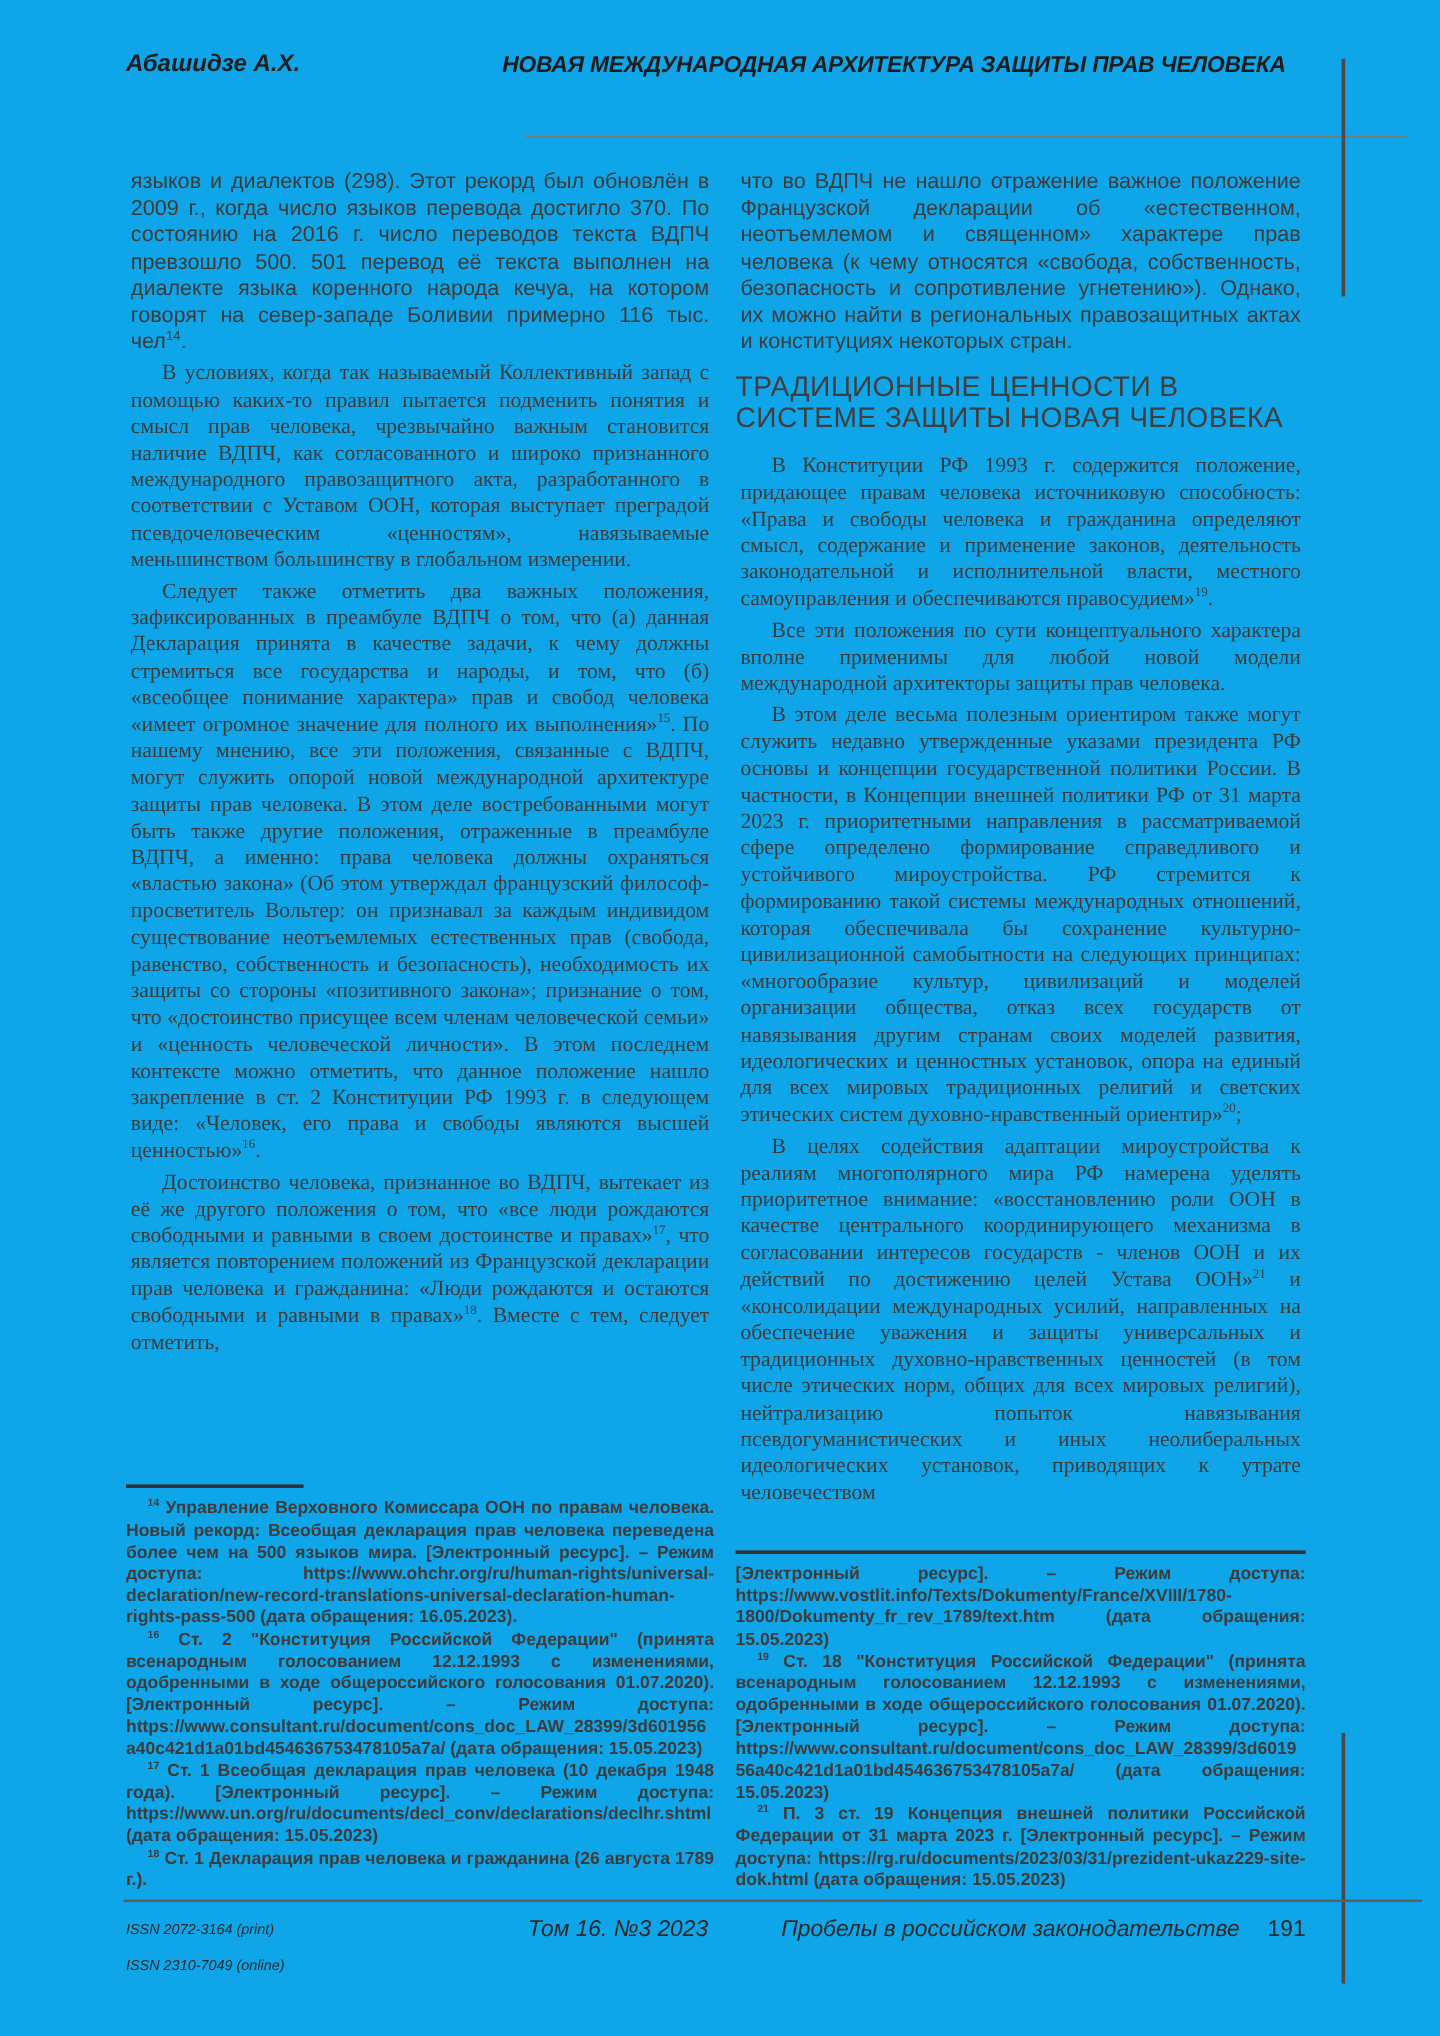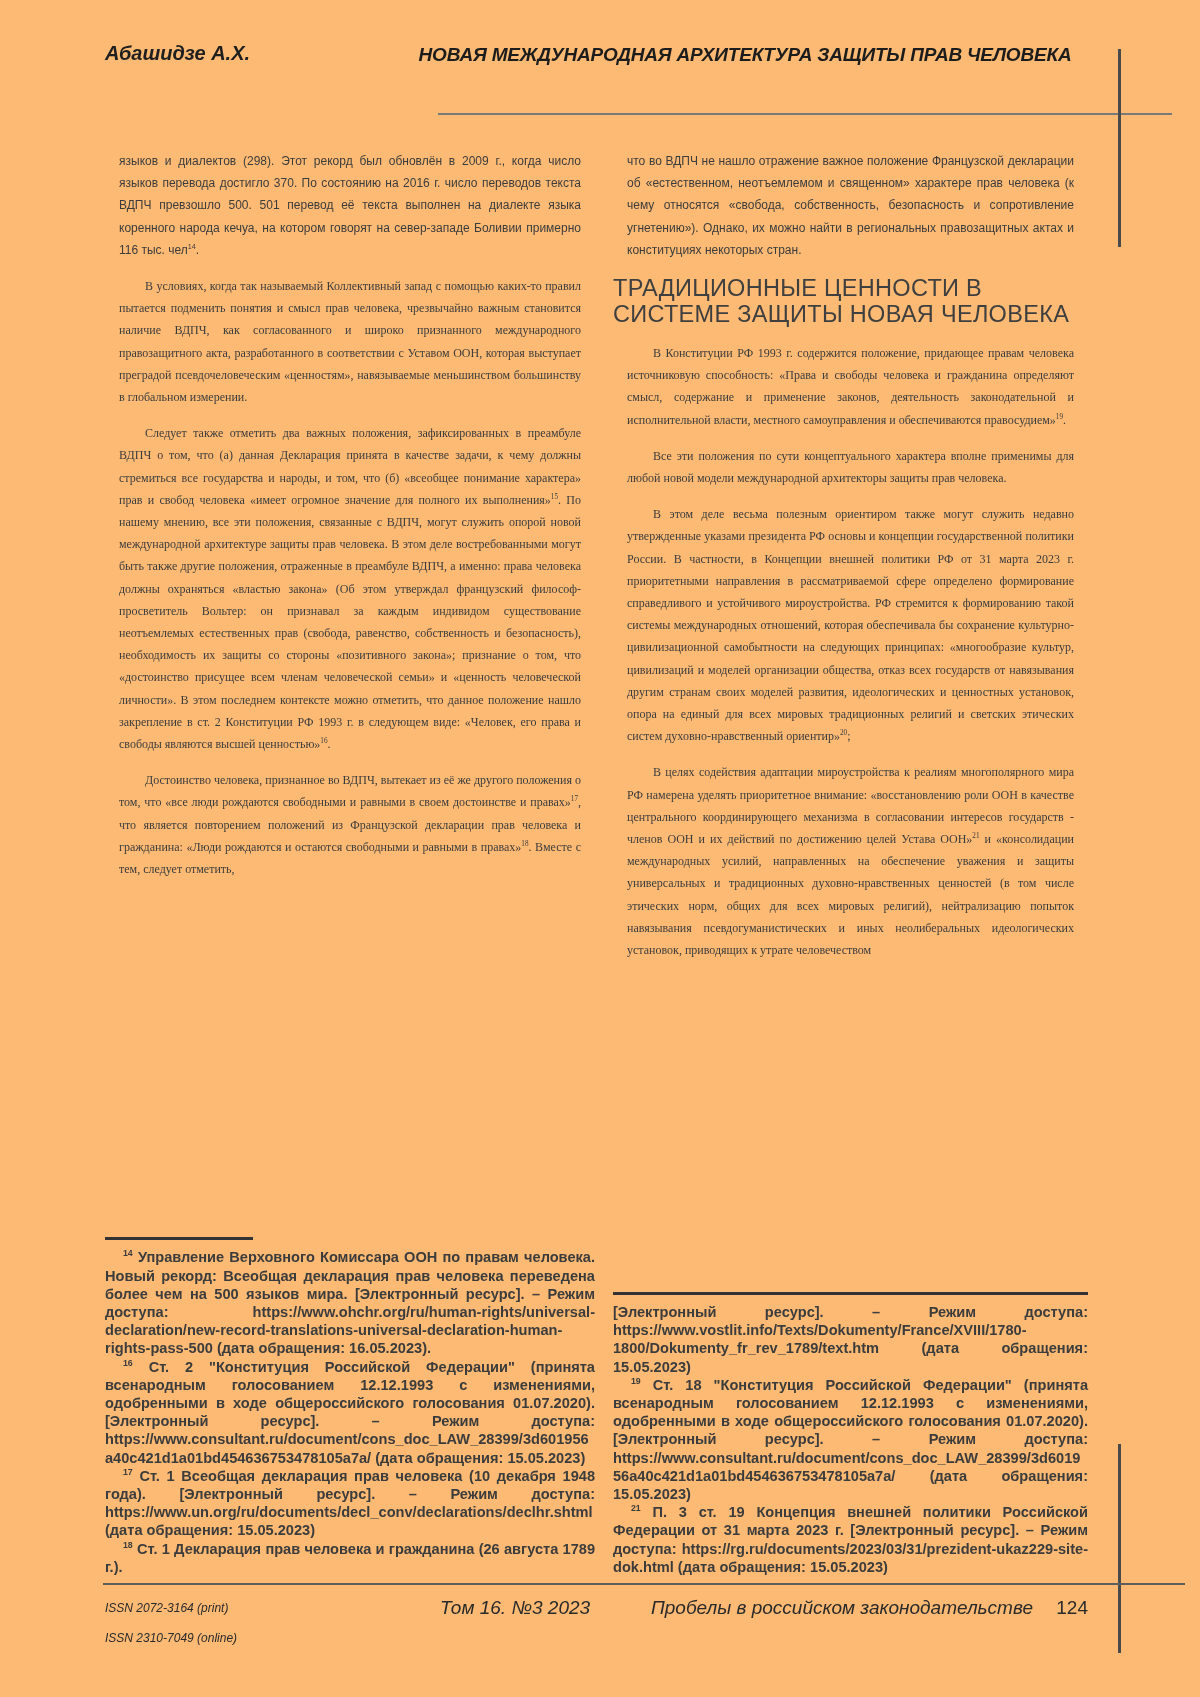--- a/index.html
+++ b/index.html
@@ -1,18 +1,18 @@
 <!DOCTYPE html>
 <html lang="ru"><head>
 <meta charset="utf-8">
 <style>
   html,body { margin:0; padding:0; background:#e8e8e8; }
   .page {
     position:relative; width:1200px; height:1697px; margin:0 auto;
-    background:#fdba74; overflow:hidden;
+    background:#0ea5e9; overflow:hidden;
     font-family:"Liberation Sans", sans-serif; color:#3c3c3c;
   }
   
   .author {
     position:absolute; left:105px; top:42px;
     font-style:italic; font-weight:bold; font-size:20px; color:#1f1f1f;
     white-space:nowrap;
   }
   .runtitle {
     position:absolute; left:400px; top:44px; width:690px;
@@ -25,21 +25,21 @@
   
   .cols {
     position:absolute; left:105px; top:136px; width:983px; height:1440px;
     display:flex; gap:18px;
   }
   .col { display:flex; flex-direction:column; height:100%; }
   .col-left  { width:490px; }
   .col-right { width:475px; }
   .colbody { overflow:hidden; }
   .colbody p {
-    margin:14px; text-align:justify; font-size:12px; line-height:22.2px;
+    margin:4px; text-align:justify; font-size:18px; line-height:22.2px;
     hyphens:auto; -webkit-hyphens:auto; color:#3c3c3c;
   }
   .colbody p.indent { text-indent:26px;font-family:Liberation Serif, serif; }
   sup { font-size:0.6em; line-height:0; }
   h2.section {
     font-weight:normal; font-size:23.5px; line-height:26px;
     margin:14px 0 15px 0; color:#3f3f3f; letter-spacing:0.3px; text-align:left;
   }
   
   .fnblock { margin-top:auto; flex-shrink:0; }
@@ -120,16 +120,16 @@
   </div>
 
   <div class="footer-rule"></div>
   <div class="footer-issn">
     <div>ISSN 2072-3164 (print)</div>
     <div>ISSN 2310-7049 (online)</div>
   </div>
   <div class="footer-vol">Том 16. №3 2023</div>
   <div class="footer-right">
     <span class="journal">Пробелы в российском законодательстве</span>
-    <span class="pageno">124</span>
+    <span class="pageno">191</span>
   </div>
 
 </div>
 
 </body></html>

